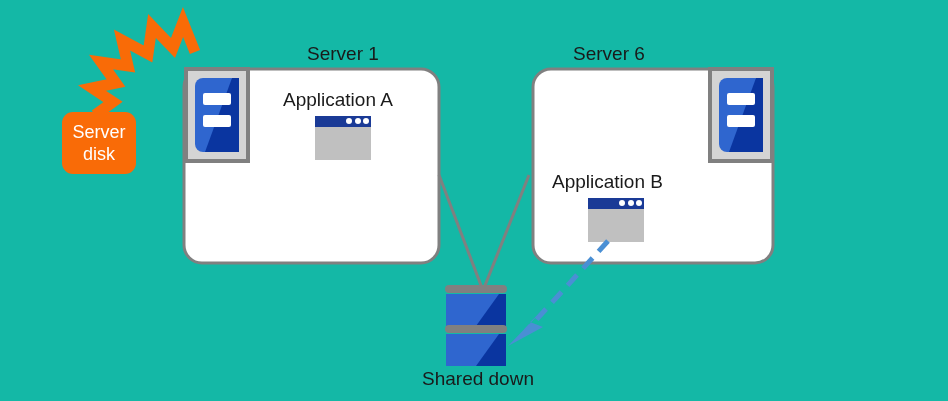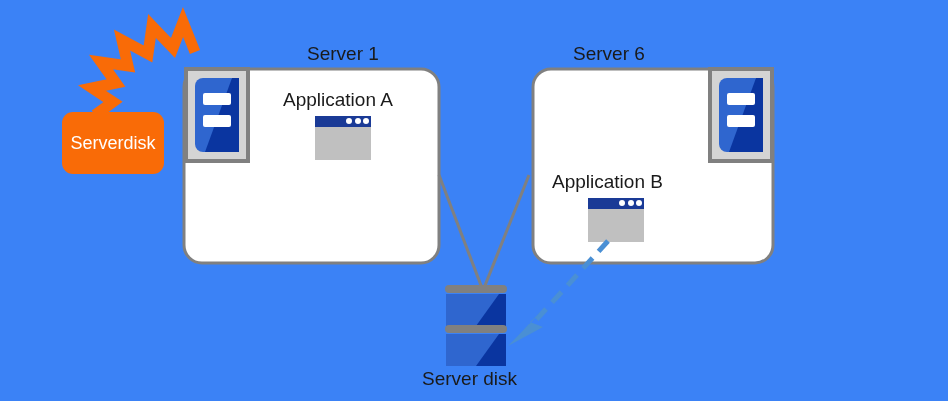--- a/index.html
+++ b/index.html
@@ -4,21 +4,21 @@
 <style>
   html,body{margin:0;padding:0;background:#ffffff;}
   body{
     font-family:"Liberation Sans", sans-serif;
     -webkit-font-smoothing:antialiased;
   }
   #stage{
     position:relative;
     width:948px;
     height:401px;
-    background:#3b82f6;
+    background:#14b8a6;
     overflow:hidden;
   }
   #svg-layer{
     position:absolute;
     left:0; top:0;
     width:948px;
     height:401px;
   }
   .lbl{
     position:absolute;
@@ -29,27 +29,27 @@
   }
   #server1-title{ left:307px; top:44px; }
   #server2-title{ left:573px; top:44px; }
   #appA-label{ left:283px; top:90px; }
   #appB-label{ left:552px; top:172px; }
   #disk-label{ left:422px; top:369px; }
 
   .badge{
     position:absolute;
     left:62px; top:112px;
-    width:102px; height:62px;
+    width:74px; height:62px;
     background:#f96b07;
     border-radius:11px;
     color:#ffffff;
     font-size:18px;
     display:flex;
-    flex-direction:row;
+    flex-direction:column;
     align-items:center;
     justify-content:center;
     line-height:1.23;
     text-align:right;
   }
 </style>
 </head>
 <body>
 
 <div id="stage">
@@ -137,20 +137,20 @@
   </svg>
 
   <div class="lbl" id="server1-title">Server 1</div>
 
   <div class="lbl" id="server2-title">Server 6</div>
 
   <div class="lbl" id="appA-label">Application A</div>
 
   <div class="lbl" id="appB-label">Application B</div>
 
-  <div class="lbl" id="disk-label">Server disk</div>
+  <div class="lbl" id="disk-label">Shared down</div>
 
   <div class="badge">
     <span>Server</span>
     <span>disk</span>
   </div>
 
 </div>
 
 </body></html>

